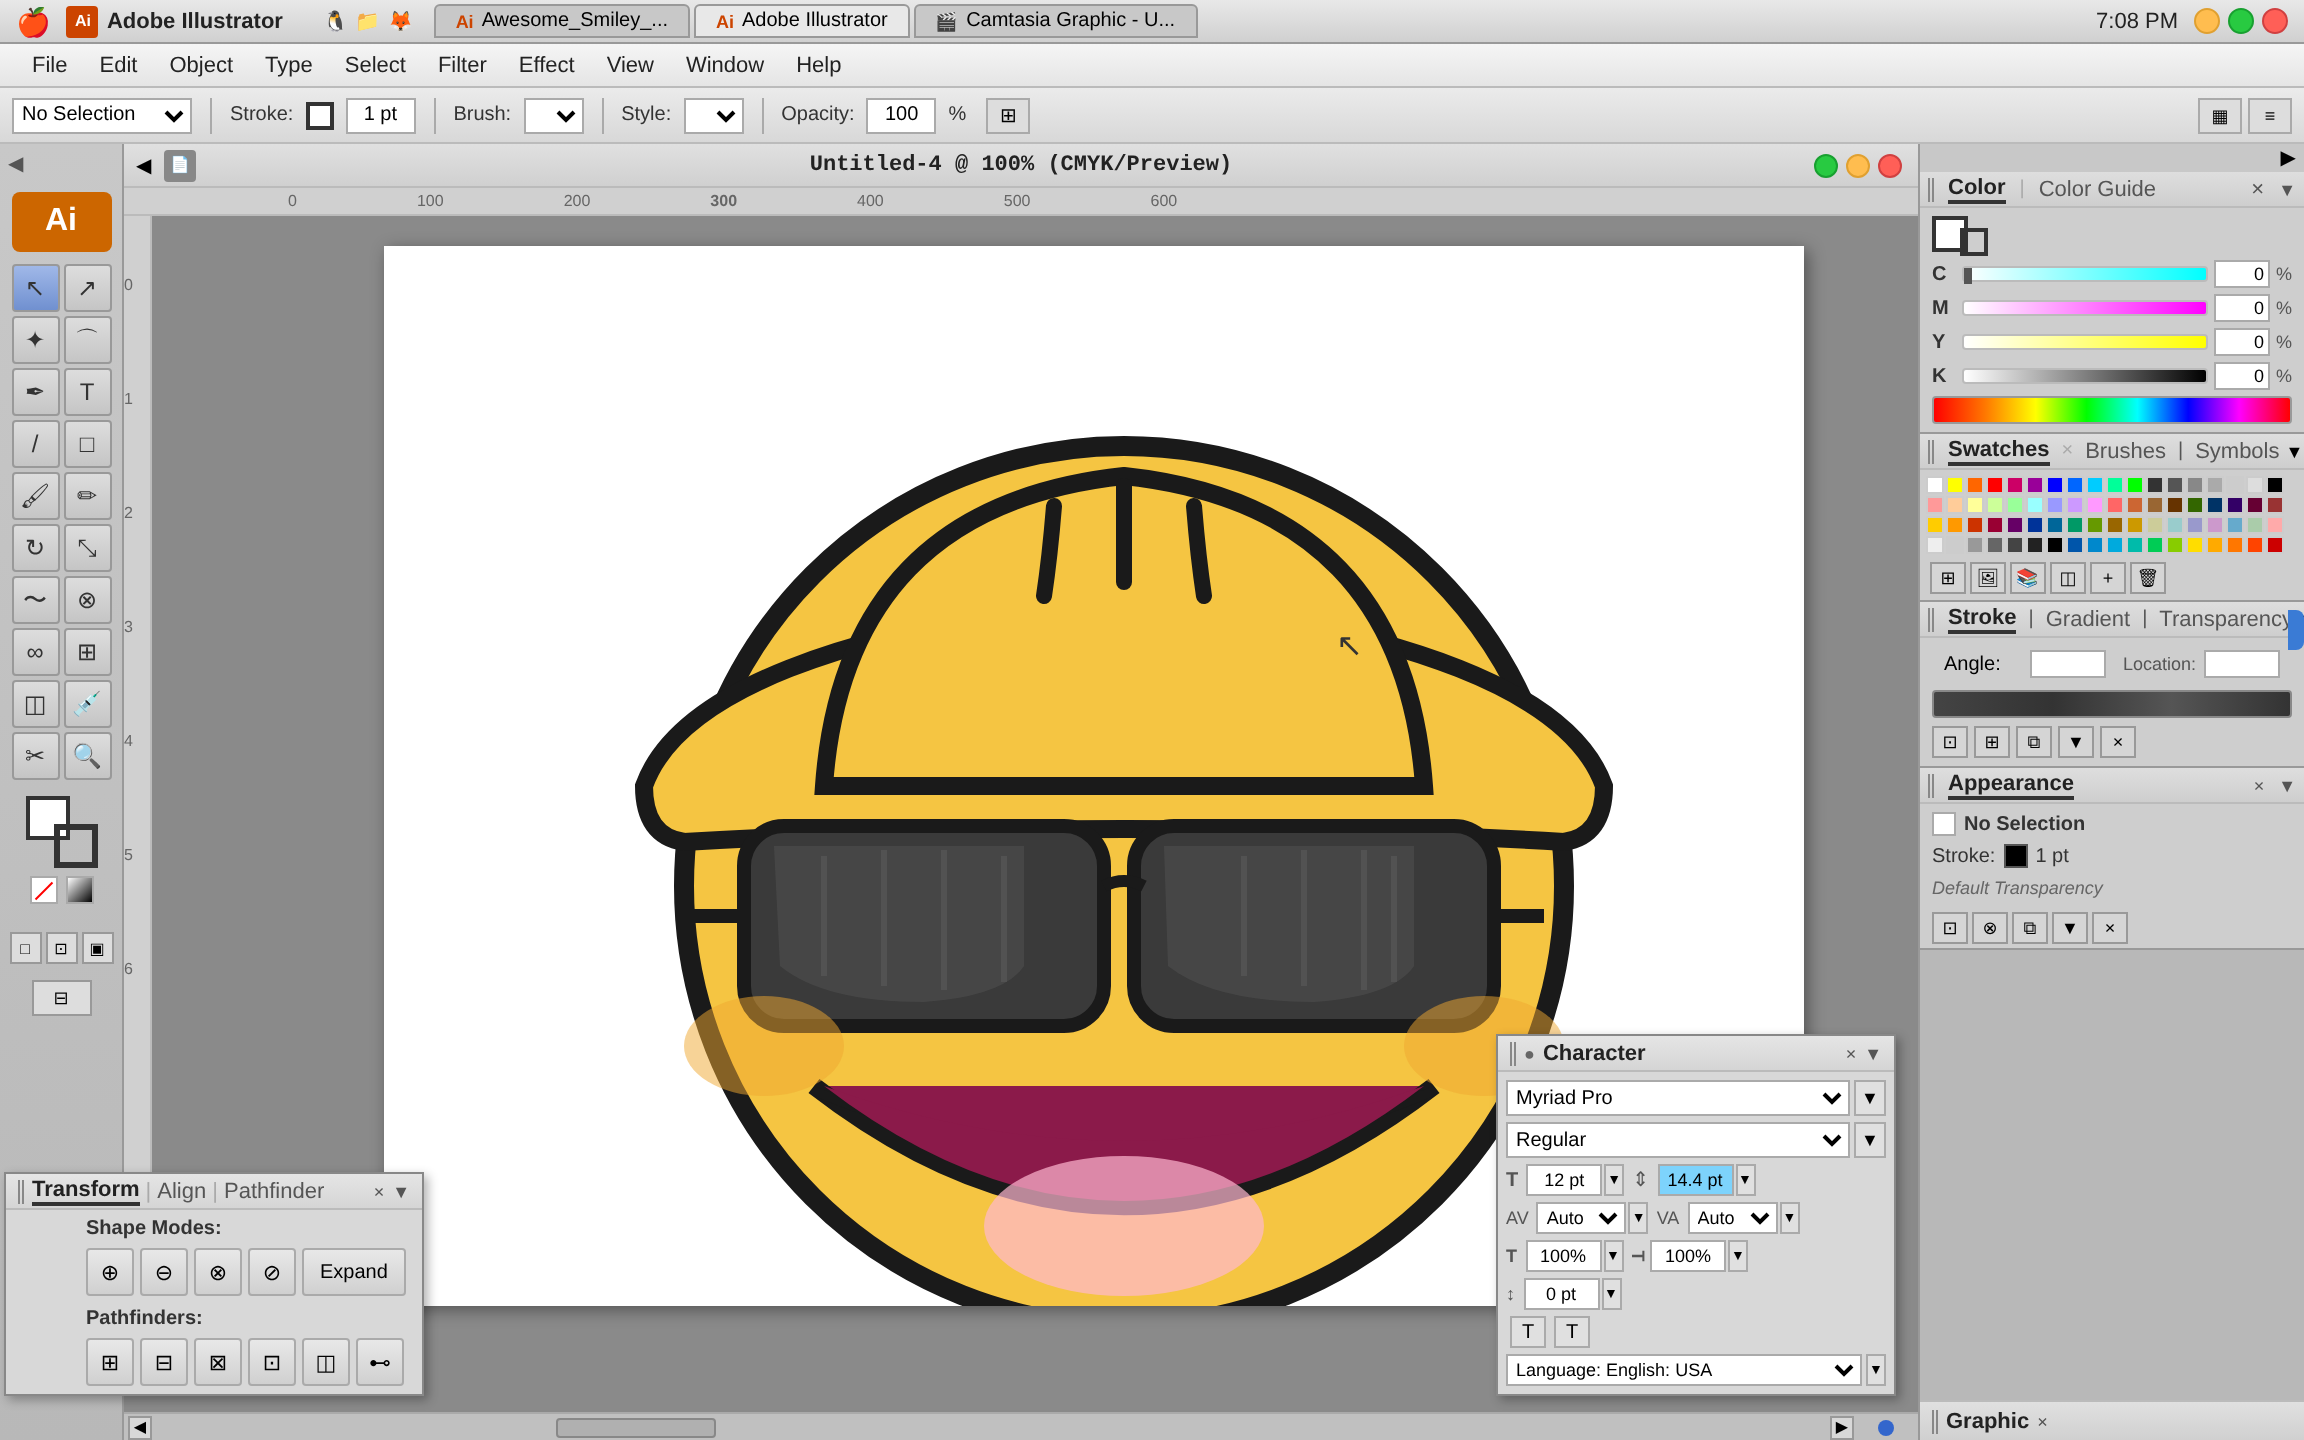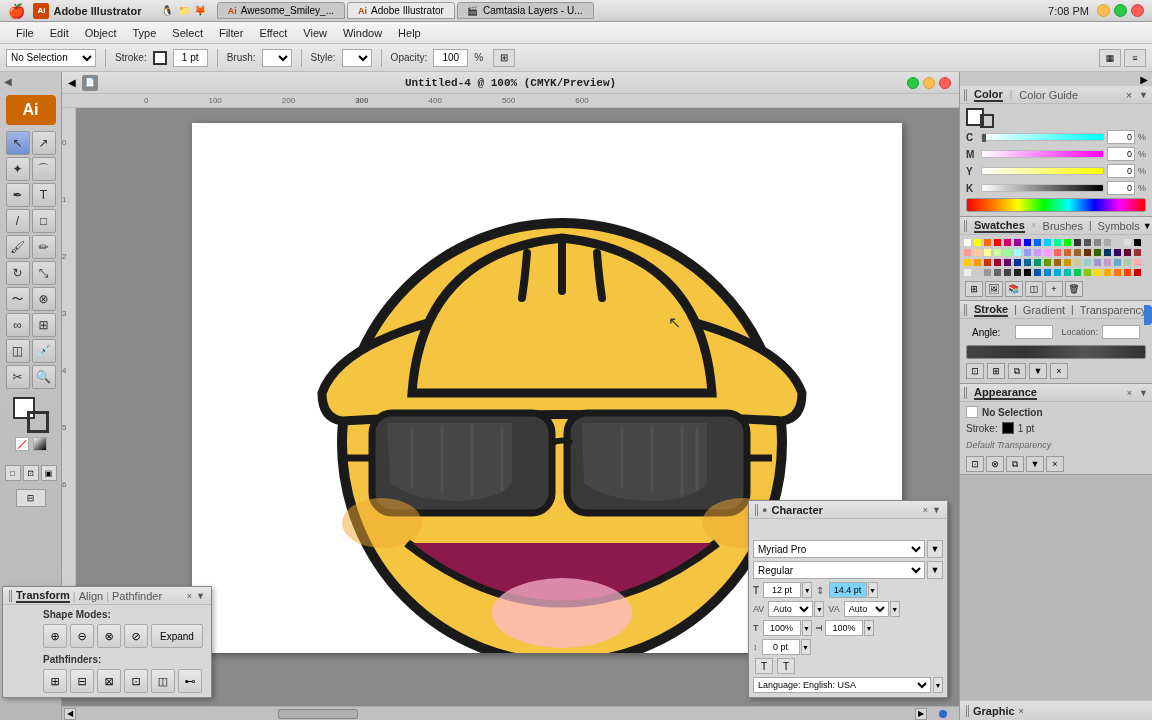--- a/index.html
+++ b/index.html
@@ -72,21 +72,21 @@
     <div style="padding:2px 10px;background:#c8c8c8;border:1px solid #999;border-radius:3px 3px 0 0;font-size:10px;display:flex;align-items:center;gap:4px;">
       <span style="color:#cc4400;font-weight:bold;font-size:9px;">Ai</span>
       <span>Awesome_Smiley_...</span>
     </div>
     <div style="padding:2px 10px;background:#e8e8e8;border:1px solid #999;border-radius:3px 3px 0 0;font-size:10px;display:flex;align-items:center;gap:4px;">
       <span style="color:#cc4400;font-weight:bold;font-size:9px;">Ai</span>
       <span>Adobe Illustrator</span>
     </div>
     <div style="padding:2px 10px;background:#c8c8c8;border:1px solid #999;border-radius:3px 3px 0 0;font-size:10px;display:flex;align-items:center;gap:4px;">
       <span style="font-size:9px;">🎬</span>
-      <span>Camtasia Layers - U...</span>
+      <span>Camtasia Graphic - U...</span>
     </div>
   </div>
 
   <div style="font-size:11px;color:#222;margin-left:auto;padding-right:8px;">7:08 PM</div>
 
   <div style="display:flex;gap:4px;">
     <div style="width:13px;height:13px;border-radius:50%;background:#ffbd4f;border:1px solid #e0a030;cursor:pointer;"></div>
     <div style="width:13px;height:13px;border-radius:50%;background:#28ca41;border:1px solid #18a030;cursor:pointer;"></div>
     <div style="width:13px;height:13px;border-radius:50%;background:#ff5f57;border:1px solid #d04040;cursor:pointer;"></div>
   </div>
@@ -552,21 +552,21 @@
   <div style="height:18px;background:linear-gradient(to bottom,#e5e5e5,#d5d5d5);display:flex;align-items:center;padding:0 6px;border-bottom:1px solid #bbb;">
     <div style="display:flex;gap:1px;margin-right:4px;">
       <div style="width:1px;height:12px;background:#888;"></div>
       <div style="width:1px;height:12px;background:#888;"></div>
     </div>
     <span style="font-size:9px;color:#666;margin-right:4px;">●</span>
     <span style="font-size:11px;font-weight:bold;color:#222;cursor:pointer;">Character</span>
     <span style="margin-left:auto;font-size:9px;cursor:pointer;color:#555;">×</span>
     <span style="font-size:9px;cursor:pointer;color:#555;margin-left:4px;">▼</span>
   </div>
-  <div style="padding:4px;margin-top:17px;">
+  <div style="padding:4px;">
 
     <div style="display:flex;gap:2px;margin-bottom:3px;">
       <select style="flex:1;height:18px;font-size:10px;border:1px solid #aaa;background:white;">
         <option>Myriad Pro</option>
       </select>
       <div style="width:16px;height:18px;background:#e0e0e0;border:1px solid #aaa;display:flex;align-items:center;justify-content:center;font-size:9px;cursor:pointer;">▼</div>
     </div>
 
     <div style="display:flex;gap:2px;margin-bottom:3px;">
       <select style="flex:1;height:18px;font-size:10px;border:1px solid #aaa;background:white;">

